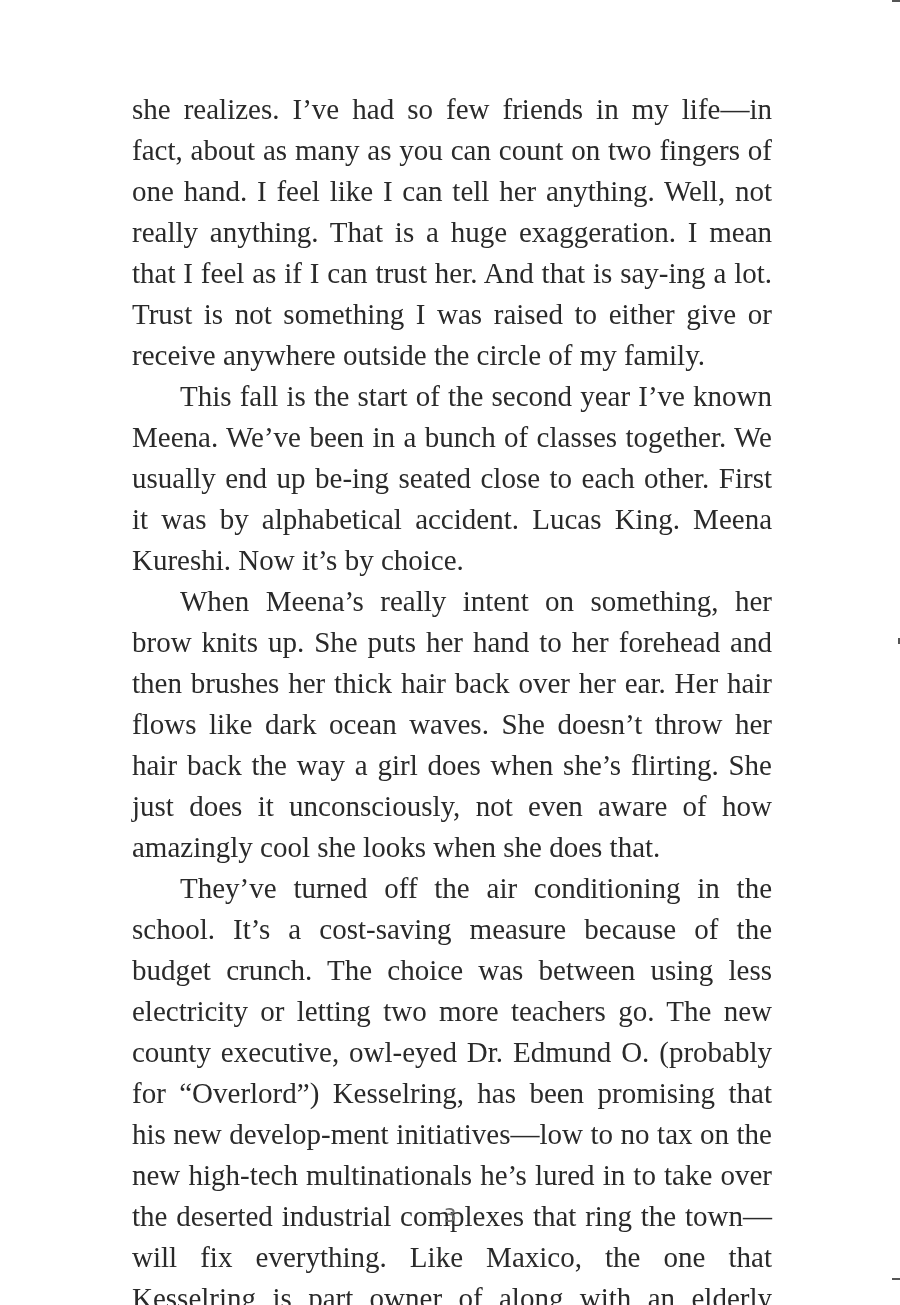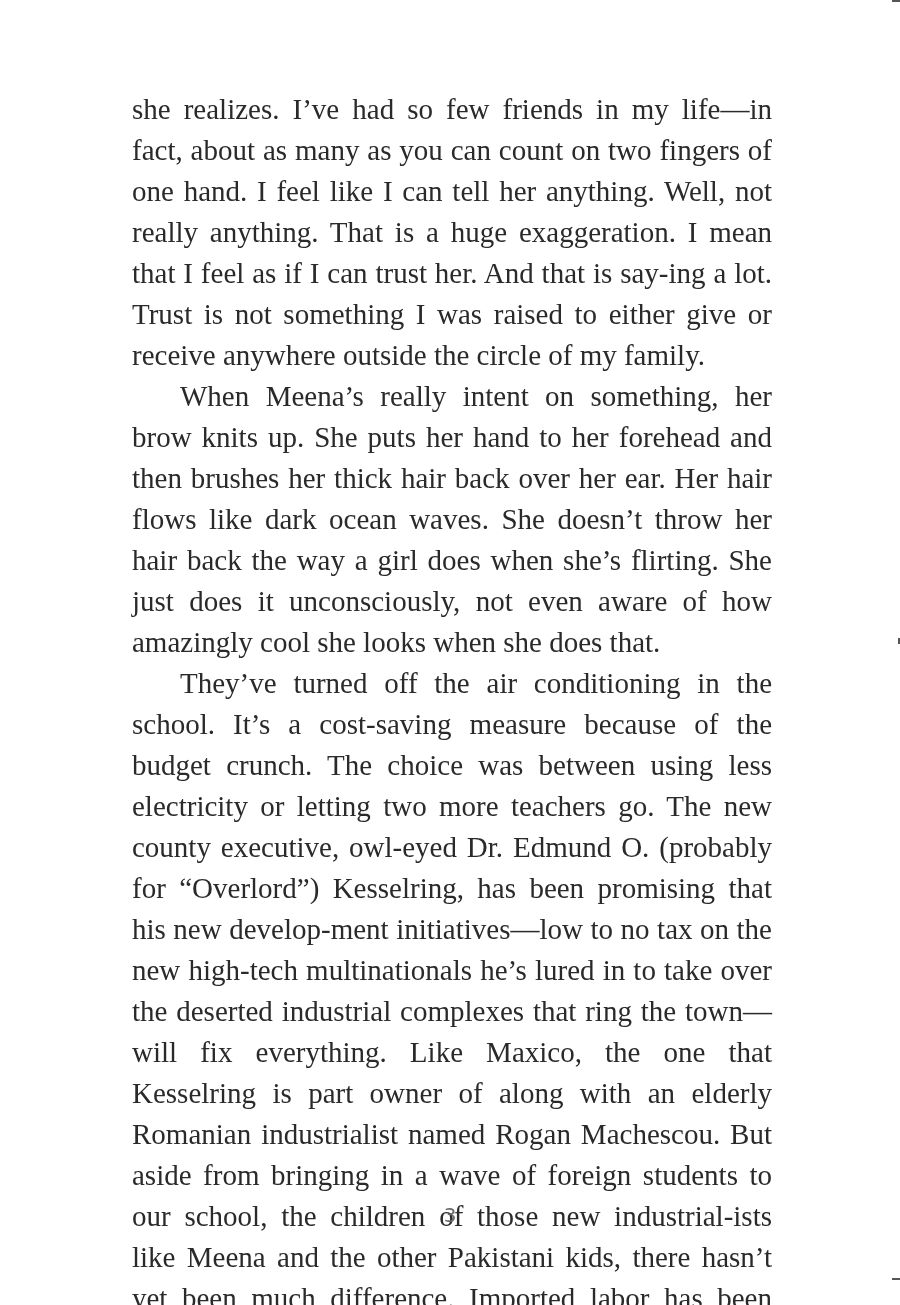--- a/index.html
+++ b/index.html
@@ -57,20 +57,21 @@
   .crop-top { right: 0; top: 0; width: 8px; height: 2px; }
   .crop-mid { right: 0; top: 638px; width: 2px; height: 6px; }
   .crop-bottom { right: 0; top: 1278px; width: 8px; height: 2px; }
 </style>
 </head>
 <body>
 
 <div class="page">
   <div class="text-block">
     <p class="no-indent">she realizes. I’ve had so few friends in my life—in fact, about as many as you can count on two fingers of one hand. I feel like I can tell her anything. Well, not really anything. That is a huge exaggeration. I mean that I feel as if I can trust her. And that is say-ing a lot. Trust is not something I was raised to either give or receive anywhere outside the circle of my family.</p>
+    <p>This fall is the start of the second year I’ve known Meena. We’ve been in a bunch of classes together. We usually end up be-ing seated close to each other. First it was by alphabetical accident. Lucas King. Meena Kureshi. Now it’s by choice.</p>
     <p>When Meena’s really intent on something, her brow knits up. She puts her hand to her forehead and then brushes her thick hair back over her ear. Her hair flows like dark ocean waves. She doesn’t throw her hair back the way a girl does when she’s flirting. She just does it unconsciously, not even aware of how amazingly cool she looks when she does that.</p>
     <p>They’ve turned off the air conditioning in the school. It’s a cost-saving measure because of the budget crunch. The choice was between using less electricity or letting two more teachers go. The new county executive, owl-eyed Dr. Edmund O. (probably for “Overlord”) Kesselring, has been promising that his new develop-ment initiatives—low to no tax on the new high-tech multinationals he’s lured in to take over the deserted industrial complexes that ring the town—will fix everything. Like Maxico, the one that Kesselring is part owner of along with an elderly Romanian industrialist named Rogan Machescou. But aside from bringing in a wave of foreign students to our school, the children of those new industrial-ists like Meena and the other Pakistani kids, there hasn’t yet been much difference. Imported labor has been introduced, rather than many new jobs for the locals. There’s been little change here—only</p>
   </div>
 
   <div class="page-number">3</div>
 
   <div class="crop-mark crop-top"></div>
   <div class="crop-mark crop-mid"></div>
   <div class="crop-mark crop-bottom"></div>
 </div>

